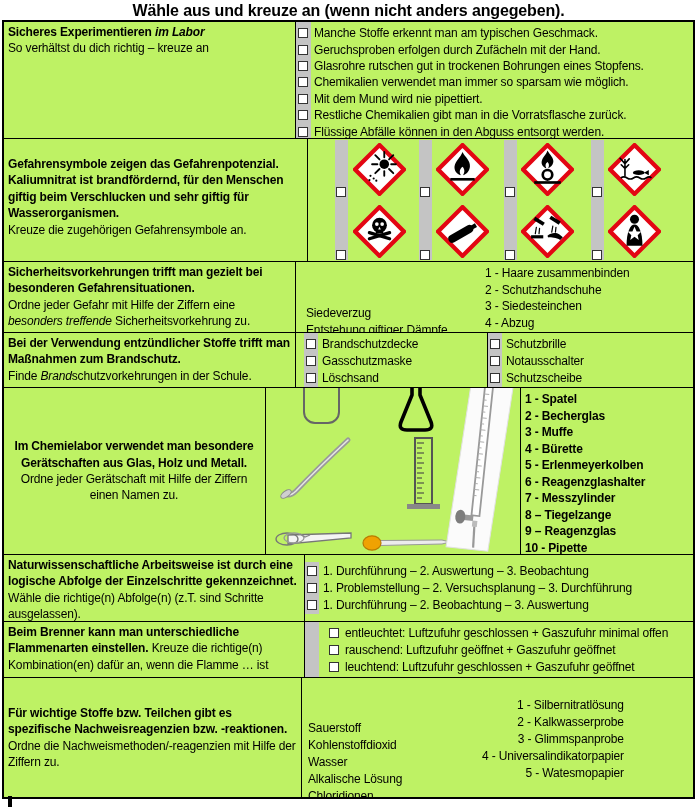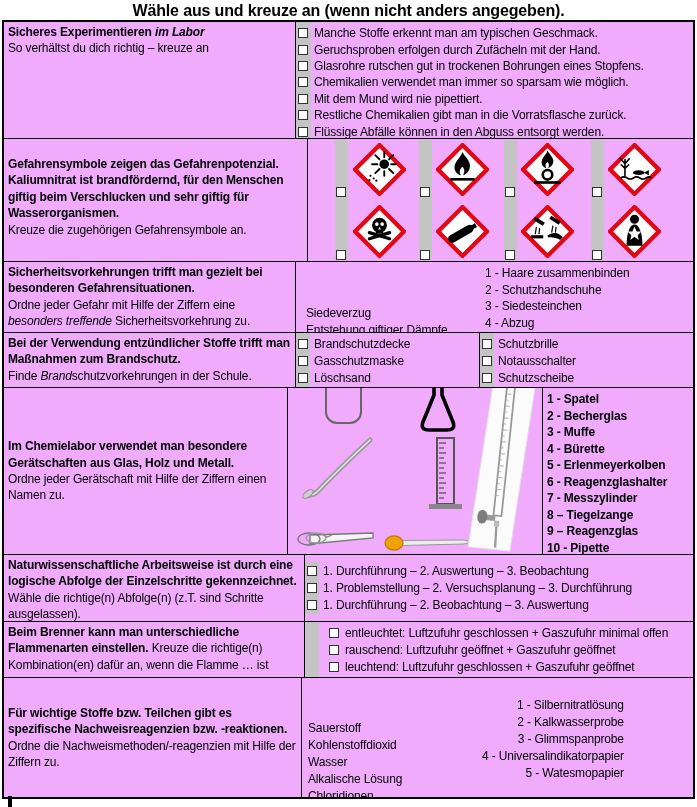--- a/index.html
+++ b/index.html
@@ -4,21 +4,21 @@
 <style>
   * { margin:0; padding:0; box-sizing:border-box; }
   html,body { background:#fff; }
   body {
     width:697px; height:807px; position:relative; overflow:hidden;
     font-family:"Liberation Sans", sans-serif; font-size:12px; color:#000;
     letter-spacing:-0.15px;
   }
   .title { position:absolute; top:2px; left:0; width:697px; text-align:center;
     font-weight:bold; font-size:16px; }
-  .table { position:absolute; top:20px; left:2px; width:693px; border:2px solid #000; background:#f0abfc; }
+  .table { position:absolute; top:20px; left:2px; width:693px; border:2px solid #000; background:#bef264; }
   .row { display:flex; border-bottom:1.5px solid #000; position:relative; }
   .row:last-child { border-bottom:none; }
   .cl { border-right:1.5px solid #000; padding:2px 5px 2px 4px; overflow:hidden; line-height:16.4px; flex:none; }
   .cr { position:relative; flex:1 1 auto; overflow:hidden; }
   b { font-weight:bold; }
   i { font-style:italic; }
   .strip { position:absolute; background:#c4c4c4; width:15px; top:0; bottom:0; left:0; }
   .cb { width:10px; height:10px; background:#fff; border:1.4px solid #333; flex:none; display:inline-block; }
   .optrow { display:flex; align-items:center; height:16.4px; position:relative; }
   .optrow .cb { margin-left:2px; margin-right:6px; }
@@ -202,21 +202,21 @@
       </div>
       <div class="colB">
         <div>1 - Haare zusammenbinden</div>
         <div>2 - Schutzhandschuhe</div>
         <div>3 - Siedesteinchen</div>
         <div>4 - Abzug</div>
       </div>
     </div>
   </div>
 
-  <div class="row" style="height:55px;">
+  <div class="row" style="height:55px;gap:8px;">
     <div class="cl" style="width:292px;">
       <b>Bei der Verwendung entzündlicher Stoffe trifft man Maßnahmen zum Brandschutz.</b><br>
       <span>Finde</span>
       <i>Brand</i><span>schutzvorkehrungen in der Schule.</span>
     </div>
     <div class="cr" style="display:flex;">
       <div style="position:relative; width:184px; border-right:1.5px solid #000; overflow:hidden;">
         <div class="strip" style="width:14px;"></div>
         <div style="padding-top:2px; position:relative;">
           <div class="optrow" style="height:17px;">
@@ -247,21 +247,21 @@
           <div class="optrow" style="height:17px;">
               <span class="cb"></span>
               <span class="opt">Schutzscheibe</span>
             </div>
         </div>
       </div>
     </div>
   </div>
 
   <div class="row" style="height:167px;">
-    <div class="cl" style="width:284px; display:flex; flex-direction:column; justify-content:center;">
+    <div class="cl" style="width:262px; display:flex; flex-direction:column; justify-content:center;text-align:center;">
       <div>
         <b>Im Chemielabor verwendet man besondere Gerätschaften aus Glas, Holz und Metall.</b><br>
         <span>Ordne jeder Gerätschaft mit Hilfe der Ziffern einen Namen zu.</span>
       </div>
     </div>
     <div class="equipcell">
       <svg width="253" height="165" viewBox="0 0 253 165">
 
         <g>
             <rect x="38" y="-12" width="35" height="47" rx="11" fill="none" stroke="#666" stroke-width="2"></rect>

